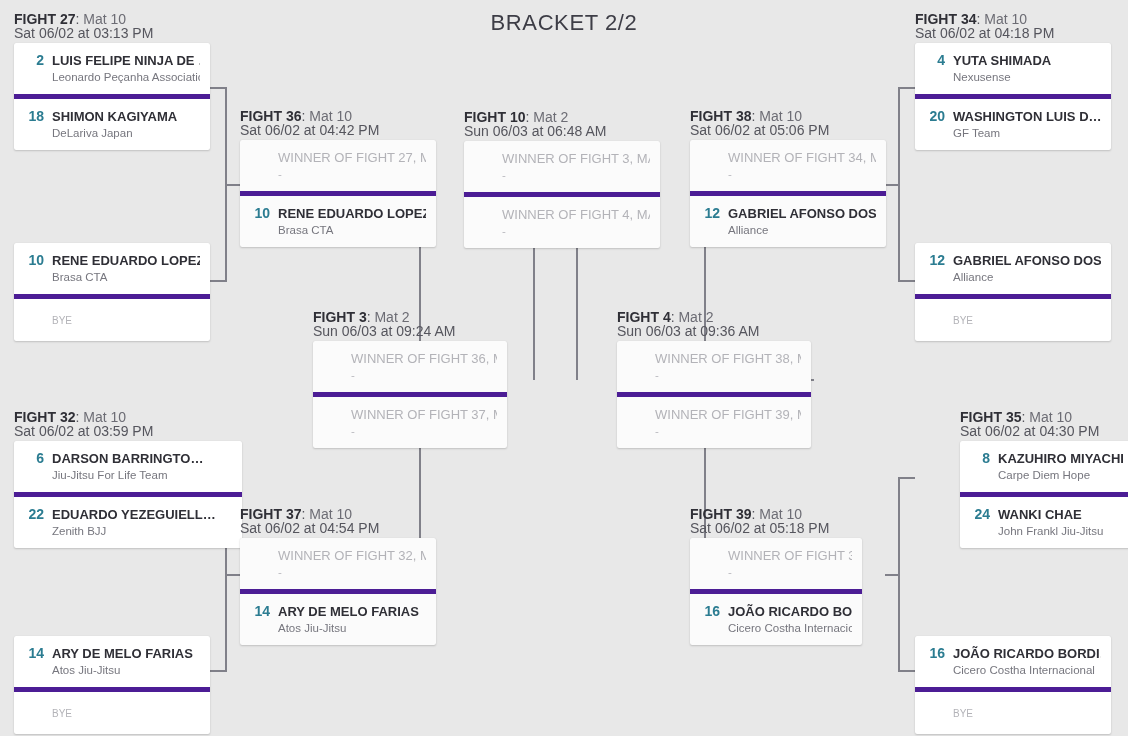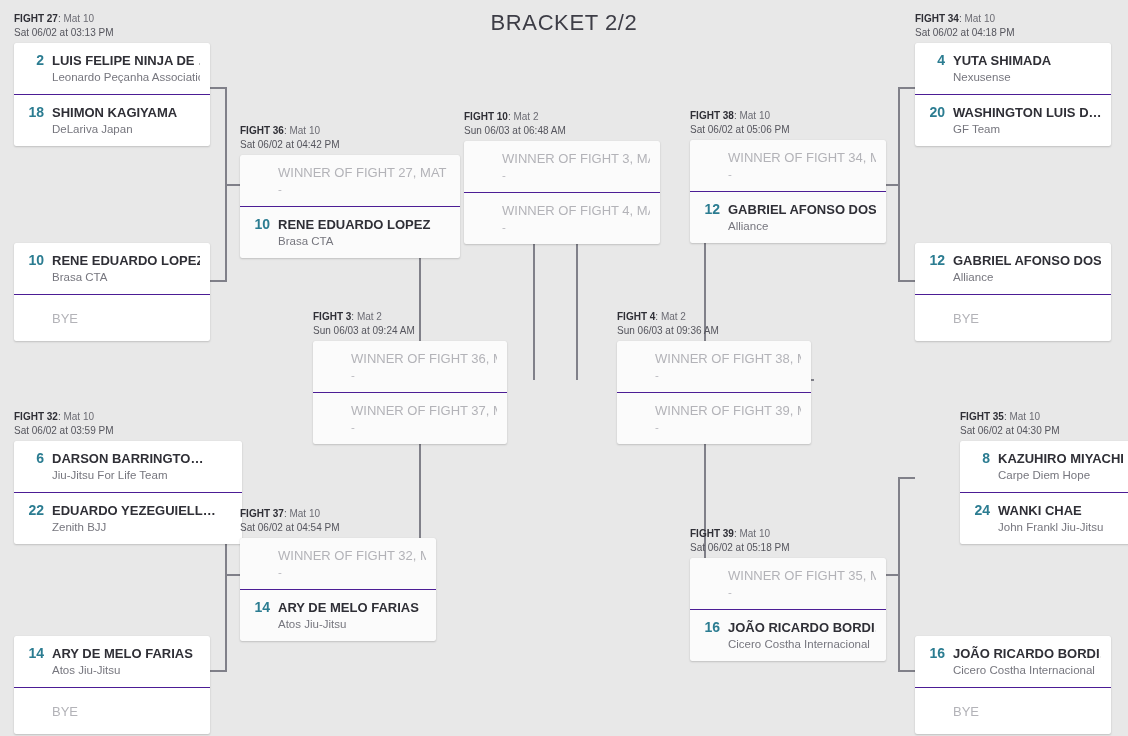--- a/index.html
+++ b/index.html
@@ -44,21 +44,21 @@
     width: 1128px;
     height: 736px;
     pointer-events: none;
   }
 
   
   .node {
     position: absolute;
   }
   .node-head {
-    font-size: 10px;
+    font-size: 14px;
     line-height: 14px;
     color: #55555d;
     white-space: nowrap;
   }
   .node-head .fight-no {
     font-weight: 700;
     color: #2f2f36;
   }
   .node-head .mat {
     color: #6c6c74;
@@ -80,21 +80,21 @@
   }
 
   .slot {
     display: flex;
     align-items: flex-start;
     padding: 9px 10px 9px 8px;
     box-sizing: border-box;
     min-height: 47px;
   }
   .slot + .slot {
-    border-top: 1px solid #4c1d95;
+    border-top: 5px solid #4c1d95;
   }
 
   .seed {
     flex: 0 0 auto;
     min-width: 22px;
     text-align: right;
     font-size: 14px;
     font-weight: 700;
     color: #2b7c91;
     line-height: 17px;
@@ -131,21 +131,21 @@
   }
   .slot.placeholder .pteam {
     color: #b9b9be;
   }
   .slot.bye {
     align-items: center;
     min-height: 47px;
   }
   .slot.bye .pname {
     font-weight: 400;
-    font-size: 13px;
+    font-size: 10px;
     color: #b3b3b8;
   }
 </style>
 </head>
 <body>
 
 <div id="bracket-root">
 
   <div class="bracket-title">BRACKET 2/2</div>
 
@@ -251,21 +251,21 @@
       </div>
       <div class="slot bye">
         <div class="seed"></div>
         <div class="slot-body">
           <div class="pname">BYE</div>
         </div>
       </div>
     </div>
   </div>
 
-  <div class="node" style="left:240px; top:109px; width:220px;margin-top:15px;">
+  <div class="node" style="left:240px; top:109px; width:196px;">
     <div class="node-head">
       <span class="fight-no">FIGHT 36</span><span>: </span><span class="mat">Mat 10</span>
       <span class="when">Sat 06/02 at 04:42 PM</span>
     </div>
     <div class="card ghost">
       <div class="slot placeholder">
         <div class="seed"></div>
         <div class="slot-body">
           <div class="pname">WINNER OF FIGHT 27, MAT 10</div>
           <div class="pteam">-</div>
@@ -389,21 +389,21 @@
       <div class="slot">
         <div class="seed">12</div>
         <div class="slot-body">
           <div class="pname">GABRIEL AFONSO DOS…</div>
           <div class="pteam">Alliance</div>
         </div>
       </div>
     </div>
   </div>
 
-  <div class="node" style="left:690px; top:507px; width:196px;margin-top:20px;">
+  <div class="node" style="left:690px; top:507px; width:172px;">
     <div class="node-head">
       <span class="fight-no">FIGHT 39</span><span>: </span><span class="mat">Mat 10</span>
       <span class="when">Sat 06/02 at 05:18 PM</span>
     </div>
     <div class="card ghost">
       <div class="slot placeholder">
         <div class="seed"></div>
         <div class="slot-body">
           <div class="pname">WINNER OF FIGHT 35, MAT 10</div>
           <div class="pteam">-</div>

